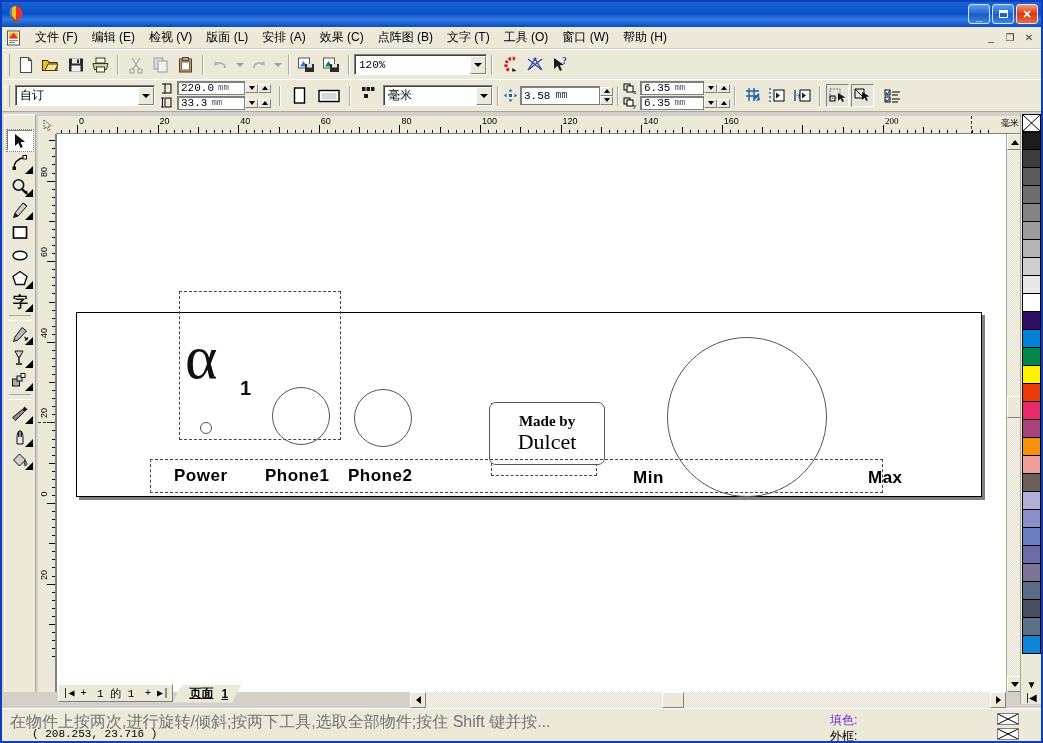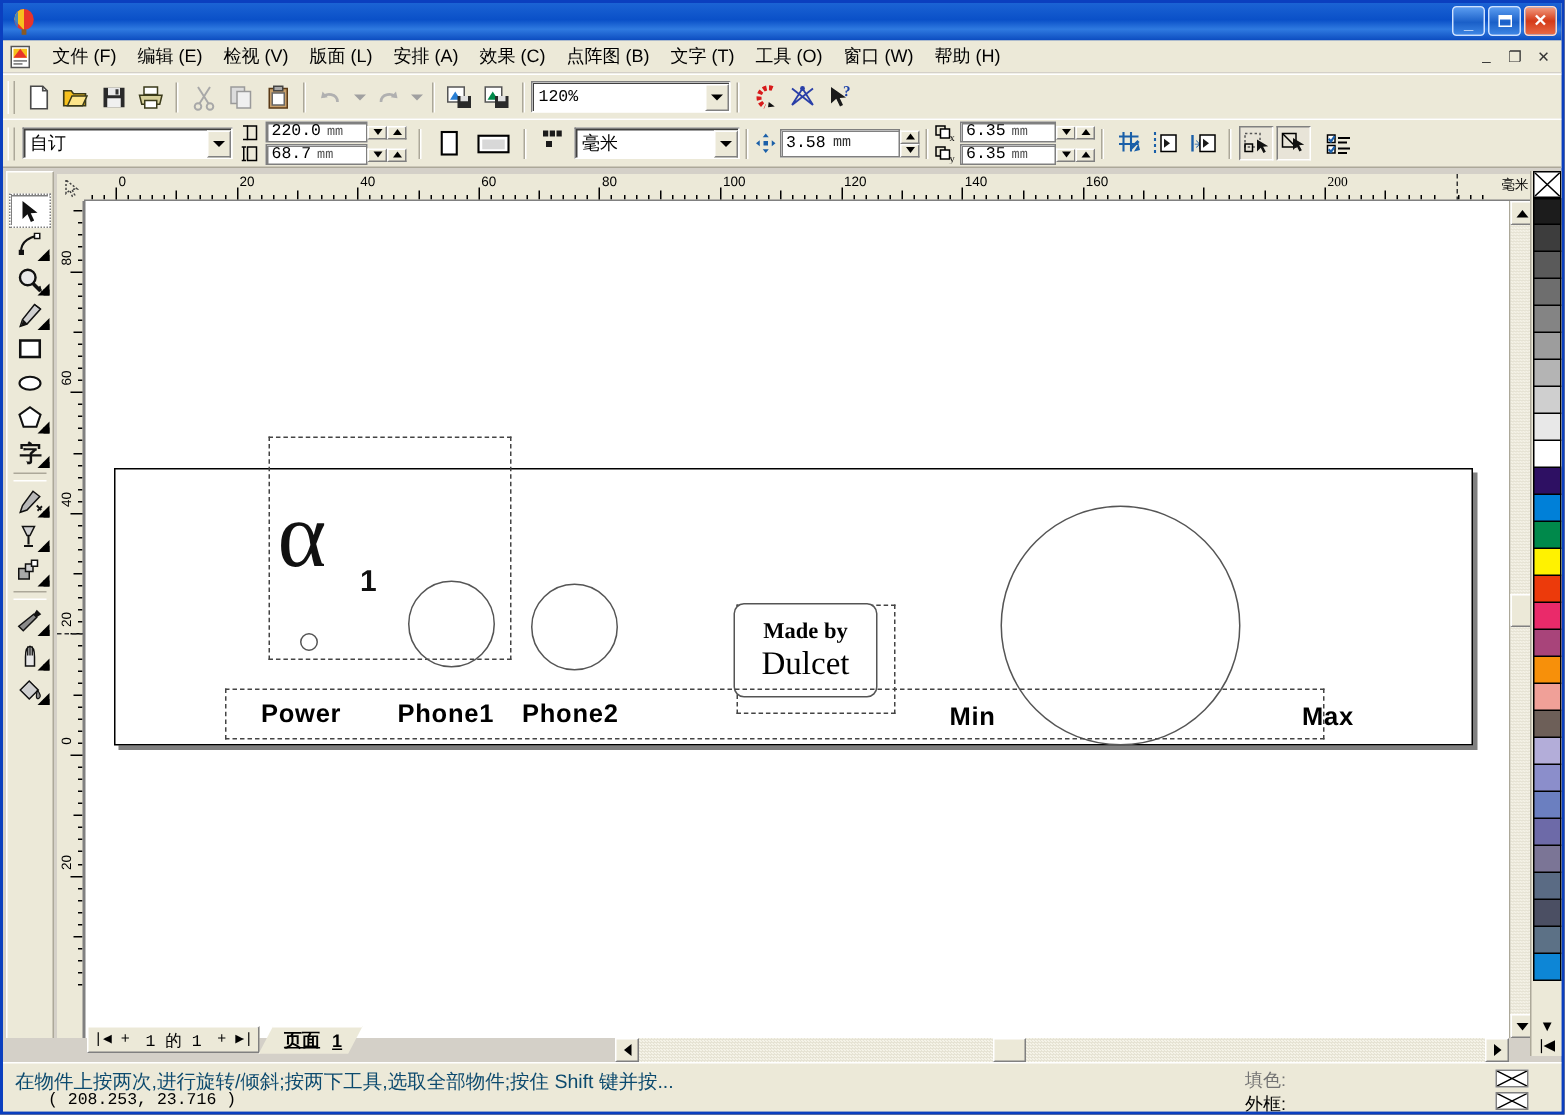--- a/index.html
+++ b/index.html
@@ -283,29 +283,29 @@
   #pagetab .tu { text-decoration: underline; }
 
   
   #statusbar {
     position: absolute; left: 0; top: 706px; width: 1039px; height: 33px;
     background: #ece9d8; border-top: 1px solid #fff;
     font-size: 12px;
   }
   #st-hint {
     position: absolute; left: 8px; top: 3px;
-    font-size: 13px; color: #0c4a6e; white-space: nowrap;
+    font-size: 16px; color: #737373; white-space: nowrap;
   }
   #st-coords {
     position: absolute; left: 30px; top: 19px;
     font-size: 11px; font-family: "Liberation Mono", monospace; color: #000;
   }
   #st-fill {
     position: absolute; left: 828px; top: 3px;
-    font-size: 12px; color: #737373;
+    font-size: 12px; color: #6d28d9;
   }
   #st-outline {
     position: absolute; left: 828px; top: 19px;
     font-size: 12px; color: #000;
   }
   .swatch-none {
     position: absolute; width: 22px; height: 12px;
     background: #fff; border: 1px solid #808080;
   }
 
@@ -540,21 +540,21 @@
             <div class="spin-b dn">
                 <i></i>
               </div>
             <div class="spin-b up">
                 <i></i>
               </div>
           </div>
         </div>
         <div class="rowline">
           <div class="numfield" style="width:68px;height:14px;">
-            <span>68.7</span>
+            <span>33.3</span>
             <span style="margin-left:4px;font-size:9px;color:#555;">mm</span>
           </div>
           <div class="spinh">
             <div class="spin-b dn">
                 <i></i>
               </div>
             <div class="spin-b up">
                 <i></i>
               </div>
           </div>
@@ -1041,21 +1041,21 @@
     <div id="alphasub" style="left:183px;top:243px;">1</div>
 
     <div class="circle" style="left:143px;top:288px;width:12px;height:12px;"></div>
 
     <div class="circle" style="left:215px;top:253px;width:58px;height:58px;"></div>
     <div class="circle" style="left:297px;top:255px;width:58px;height:58px;"></div>
 
     <div class="circle" style="left:610px;top:203px;width:160px;height:160px;"></div>
 
     <div class="selbox" style="left:434px;top:269px;width:106px;height:73px;"></div>
-    <div id="madebybox" style="left:432px;top:268px;width:96px;height:63px;">
+    <div id="madebybox" style="left:432px;top:268px;width:116px;height:63px;">
       <div class="l1">Made by</div>
       <div class="l2">Dulcet</div>
     </div>
 
     <div class="selbox" style="left:93px;top:325px;width:733px;height:34px;"></div>
     <div class="objlabel" style="left:117px;top:332px;">Power</div>
     <div class="objlabel" style="left:208px;top:332px;">Phone1</div>
     <div class="objlabel" style="left:291px;top:332px;">Phone2</div>
     <div class="objlabel" style="left:576px;top:334px;">Min</div>
     <div class="objlabel" style="left:811px;top:334px;">Max</div>

